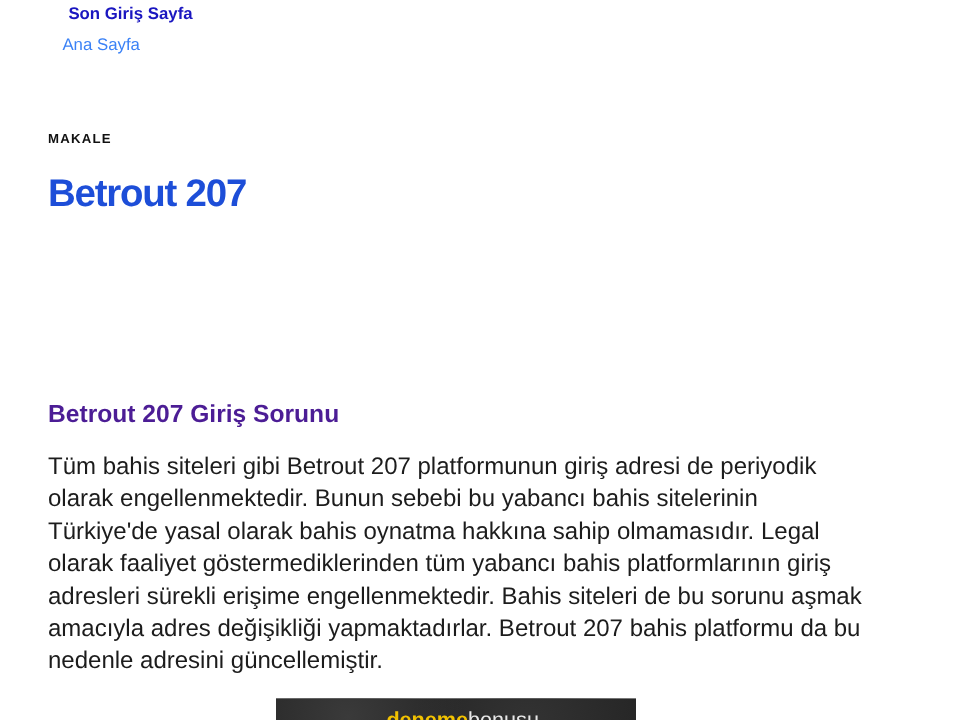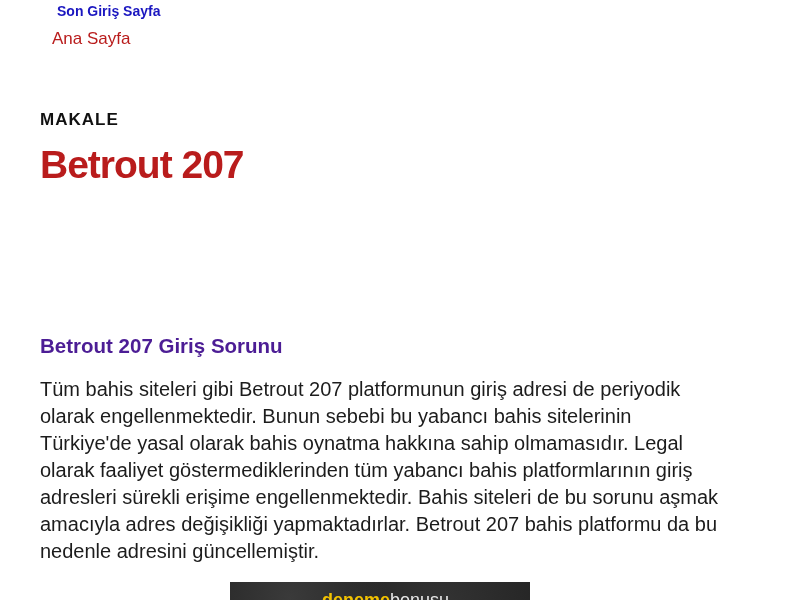--- a/index.html
+++ b/index.html
@@ -1,23 +1,23 @@
 <!DOCTYPE html>
 <html><head>
   <meta charset="utf-8">
   <style>
     * { box-sizing: border-box; margin: 0; padding: 0; }
     html, body { width: 800px; height: 600px; overflow: hidden; background: #ffffff; }
     body { font-family: "Liberation Sans", "DejaVu Sans", sans-serif; color: #111111; position: relative; }
     .top-nav { position: absolute; left: 0; top: 0; width: 800px; }
     .nav-brand { position: absolute; left: 57px; top: 3px; font-size: 14px; font-weight: bold; color: #1a16c0; text-decoration: none; white-space: nowrap; }
-    .nav-link { position: absolute; left: 52px; top: 29px; font-size: 17px; color: #b91c1c; text-decoration: none; white-space: nowrap; }
+    .nav-link { position: absolute; left: 52px; top: 29px; font-size: 14px; color: #3b82f6; text-decoration: none; white-space: nowrap; }
     .article { position: absolute; left: 40px; top: 0; width: 680px; }
-    .kicker { position: absolute; top: 110px; left: 0; font-size: 17px; font-weight: bold; letter-spacing: 1px; color: #111; white-space: nowrap; }
-    .title { position: absolute; top: 143px; left: 0; font-size: 39px; font-weight: bold; letter-spacing: -1px; color: #b91c1c; white-space: nowrap; }
+    .kicker { position: absolute; top: 110px; left: 0; font-size: 11px; font-weight: bold; letter-spacing: 1px; color: #111; white-space: nowrap; }
+    .title { position: absolute; top: 143px; left: 0; font-size: 32px; font-weight: bold; letter-spacing: -1px; color: #1d4ed8; white-space: nowrap; }
     .section-heading { position: absolute; top: 334px; left: 0; font-size: 20.5px; font-weight: bold; color: #4c1d95; white-space: nowrap; }
     .paragraph { position: absolute; top: 376px; left: 0; width: 680px; font-size: 20px; line-height: 27px; color: #1c1c1c; }
     .banner { position: absolute; left: 230px; top: 582px; width: 300px; height: 40px; background: #262626;
       background-image: radial-gradient(circle at 20% 40%, #3a3a3a 0, transparent 40%), radial-gradient(circle at 70% 60%, #333 0, transparent 45%);
       overflow: hidden; }
     .banner-logo { position: absolute; left: 92px; top: 8px; font-size: 18px; font-weight: bold; white-space: nowrap; }
     .banner-logo .a { color: #f2c200; }
     .banner-logo .b { color: #e8e8e8; font-weight: normal; }
   </style>
 </head>

